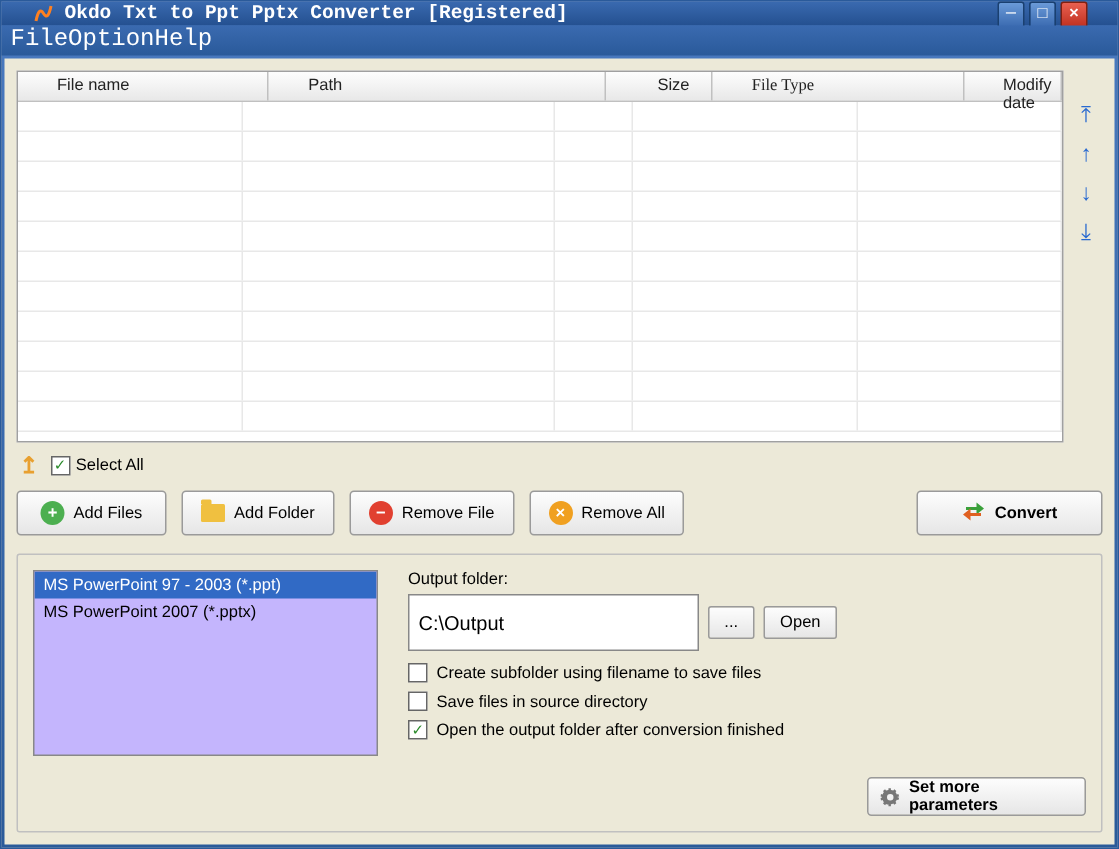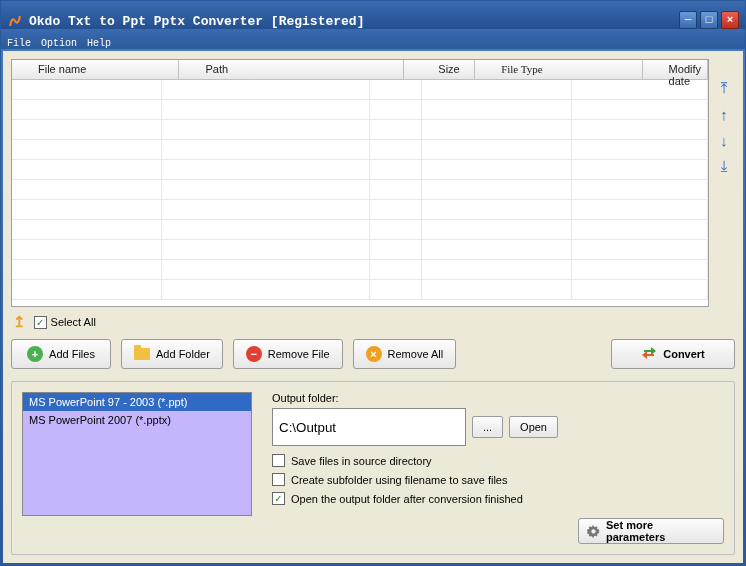--- a/index.html
+++ b/index.html
@@ -14,25 +14,25 @@
   }
   .window {
     width: 746px;
     height: 566px;
     border: 1px solid #2a5a9a;
     background: linear-gradient(to bottom, #4a7ac0 0%, #2a5a9a 100%);
     display: flex;
     flex-direction: column;
   }
   .titlebar {
-    height: 28px;
+    height: 16px;
     background: linear-gradient(to bottom, #3a6ab0 0%, #245090 100%);
     display: flex;
-    align-items: flex-end;
-    padding: 0 6px;
+    align-items: flex-start;
+    padding: 0 20px;
     color: #fff;
     font-family: "Courier New", monospace;
     font-size: 13px;
     font-weight: bold;
   }
   .titlebar .title-icon {
     width: 16px; height: 16px; margin-right: 6px;
     display: inline-flex; align-items: center; justify-content: center;
   }
   .titlebar .title-text { flex: 1; }
@@ -43,26 +43,26 @@
     background: linear-gradient(to bottom, #6a9ad8, #3a6ab0);
     border-radius: 2px;
     display: flex; align-items: center; justify-content: center;
     color: #fff; font-size: 11px; cursor: pointer;
   }
   .win-btn.close { background: linear-gradient(to bottom, #e86050, #c03020); border-color: #802010; }
   .menubar {
     height: 20px;
     background: linear-gradient(to bottom, #3a6ab0, #2a5a9a);
     display: flex;
-    align-items: flex-end;
+    align-items: flex-start;
     padding: 0 6px;
-    gap: 10px;
+    gap: 0;
     color: #fff;
     font-family: "Courier New", monospace;
-    font-size: 10px;
+    font-size: 16px;
   }
   .menubar span { cursor: pointer; }
   .content {
     flex: 1;
     background: #ece9d8;
     margin: 2px;
     padding: 8px;
     display: flex;
     flex-direction: column;
   }
@@ -387,25 +387,25 @@
       </div>
       <div class="mid-col">
         <div class="label">Output folder:</div>
         <div class="outrow">
           <input class="out-input" value="C:\Output" style="">
           <div class="smbtn">...</div>
           <div class="smbtn">Open</div>
         </div>
         <div class="chkrow">
           <span class="chk"></span>
-          <span>Save files in source directory</span>
+          <span>Create subfolder using filename to save files</span>
         </div>
         <div class="chkrow">
           <span class="chk"></span>
-          <span>Create subfolder using filename to save files</span>
+          <span>Save files in source directory</span>
         </div>
         <div class="chkrow">
           <span class="chk">✓</span>
           <span>Open the output folder after conversion finished</span>
         </div>
       </div>
       <div class="right-col">
         <div class="params-btn">
           <span class="gear-ic">
             <svg width="13" height="13" viewBox="0 0 24 24">

